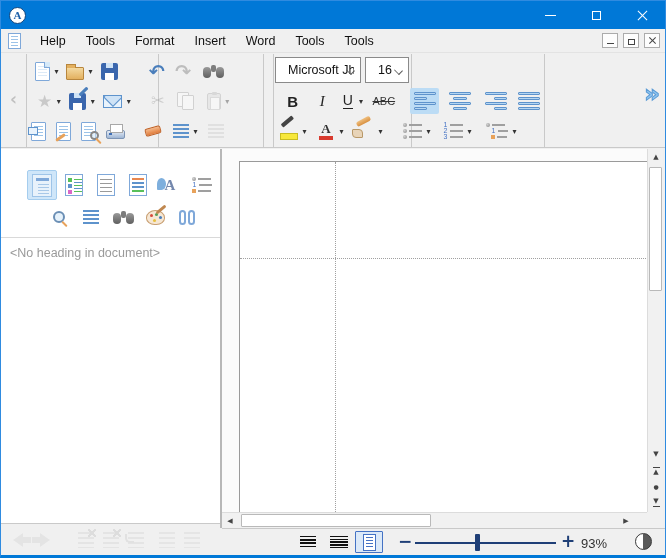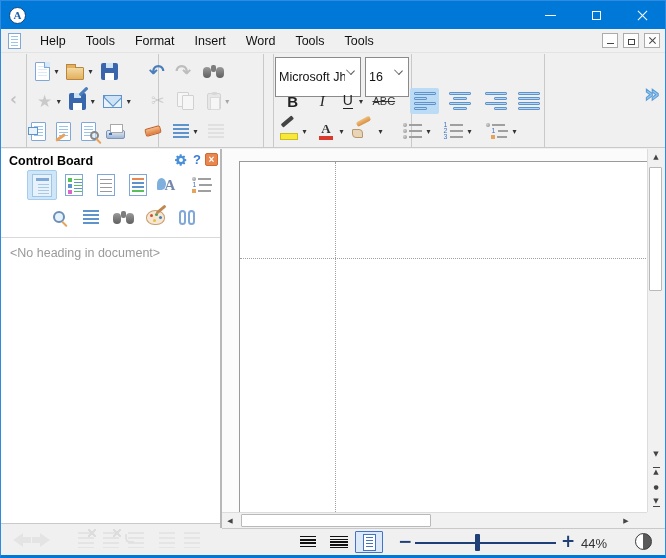--- a/index.html
+++ b/index.html
@@ -38,21 +38,21 @@
   .toolbar-zone { position:absolute; left:0; top:52px; width:100%; height:95px; background:#f0f0f0; border-bottom:1px solid #c9c9c9; }
   .vsep { position:absolute; top:1px; height:93px; width:1px; background:#c9c9c9; }
   .tb-overflow-left { position:absolute; left:0; top:36px; width:25px; text-align:center; font-size:17px; font-weight:bold; color:#c0c0c0; }
   .tb-overflow-right { position:absolute; left:638px; top:26px; width:26px; text-align:center; font-size:25px; font-weight:bold; color:#8ec4f0; -webkit-text-stroke:1px #5b9bd5; }
   .tb-row { position:absolute; height:28px; display:flex; align-items:center; }
   .tbtn { height:26px; display:flex; align-items:center; justify-content:center; padding:0 2px; }
   .dd { font-size:8px; color:#333; width:9px; text-align:center; }
   .disabled { filter:grayscale(1) opacity(0.4); }
 
   
-  .combo { height:40px; background:#fff; border:1px solid #8a8a8a; display:flex; align-items:center; position:relative; font-size:12.5px; padding-left:3px; color:#111; }
+  .combo { height:26px; background:#fff; border:1px solid #8a8a8a; display:flex; align-items:center; position:relative; font-size:12.5px; padding-left:12px; color:#111; }
   .combo .chev { position:absolute; right:6px; top:9px; width:7px; height:7px; border-right:1.4px solid #5a5a5a; border-bottom:1.4px solid #5a5a5a; transform:rotate(45deg) scaleY(0.8); }
 
   
   .pg { width:15px; height:19px; background:#fff; border:1px solid #7fa8d9; border-radius:1px; position:relative; }
   .pg .ln { position:absolute; left:2px; right:2px; top:3px; bottom:3px; background:repeating-linear-gradient(180deg,#9cc3e8 0 1px,transparent 1px 3px); }
   .fold::before { content:""; position:absolute; right:-1px; top:-1px; width:5px; height:5px; background:#d6e9f8; border-left:1px solid #7fa8d9; border-bottom:1px solid #7fa8d9; }
   .floppy { width:17px; height:17px; background:#3a66ad; border-radius:2px; position:relative; }
   .floppy::before { content:""; position:absolute; left:5px; top:0; width:7px; height:5px; background:#cfe3f6; }
   .floppy::after { content:""; position:absolute; left:4px; bottom:0; width:9px; height:7px; background:#fff; }
   .folder { width:18px; height:13px; background:linear-gradient(#f3d9a0,#e3b05f); border:1px solid #b8863d; border-radius:1px; position:relative; margin-top:4px; }
@@ -449,31 +449,20 @@
             </span>
         </span>
       </div>
       <span class="dd dj">▾</span>
     </div>
 
     <div class="tb-overflow-right dj">»</div>
   </div>
 
   <div class="cboard">
-    <div class="cb-head">
-      <span class="cb-title">Control Board</span>
-      <span style="position:absolute; right:32px; top:1px">
-        <svg width="14" height="14" viewBox="0 0 24 24">
-            <path fill="#4a90d9" d="M21 13.5v-3l-2.6-.5a6.7 6.7 0 00-.7-1.6l1.5-2.2-2.1-2.1-2.2 1.5c-.5-.3-1-.5-1.6-.7L13 2.3h-3l-.5 2.6c-.6.2-1.1.4-1.6.7L5.7 4.1 3.6 6.2l1.5 2.2c-.3.5-.5 1-.7 1.6l-2.6.5v3l2.6.5c.2.6.4 1.1.7 1.6l-1.5 2.2 2.1 2.1 2.2-1.5c.5.3 1 .5 1.6.7l.5 2.6h3l.5-2.6c.6-.2 1.1-.4 1.6-.7l2.2 1.5 2.1-2.1-1.5-2.2c.3-.5.5-1 .7-1.6l2.6-.5z"></path>
-            <circle cx="12" cy="12" r="3.4" fill="#fff"></circle>
-          </svg>
-      </span>
-      <span class="cb-help">?</span>
-      <span class="cb-close">×</span>
-    </div>
     <div class="cb-row" style="left:26px; top:21px;">
       <div class="cb-cell sel">
           <span class="cbi-head"></span>
         </div>
       <div class="cb-cell">
           <span class="cbi-marks"></span>
         </div>
       <div class="cb-cell">
           <span class="cbi-field"></span>
         </div>
@@ -570,17 +559,17 @@
   <div class="statusbar">
     <div class="view-draft"></div>
     <div class="view-web"></div>
     <div class="view-print">
         <span class="pp"></span>
       </div>
     <div class="zoom-minus dj">−</div>
     <div class="zoom-track"></div>
     <div class="zoom-thumb"></div>
     <div class="zoom-plus dj">+</div>
-    <div class="zoom-label">44%</div>
+    <div class="zoom-label">93%</div>
     <div class="contrast"></div>
   </div>
 
 </div>
 
 </body></html>

